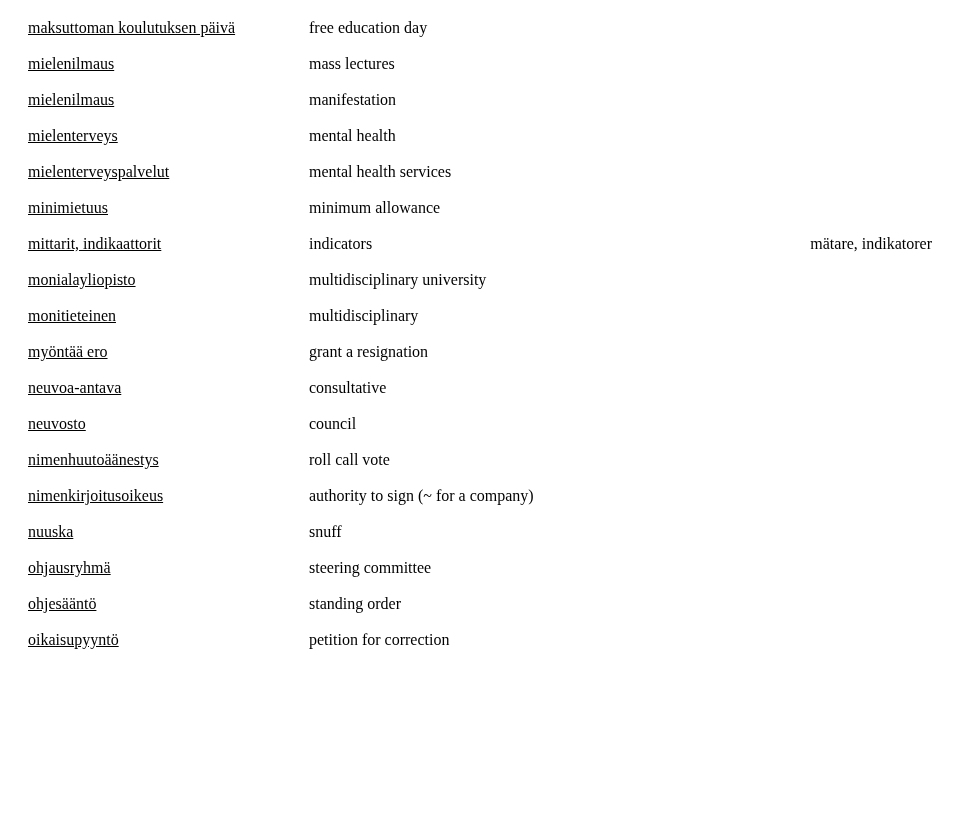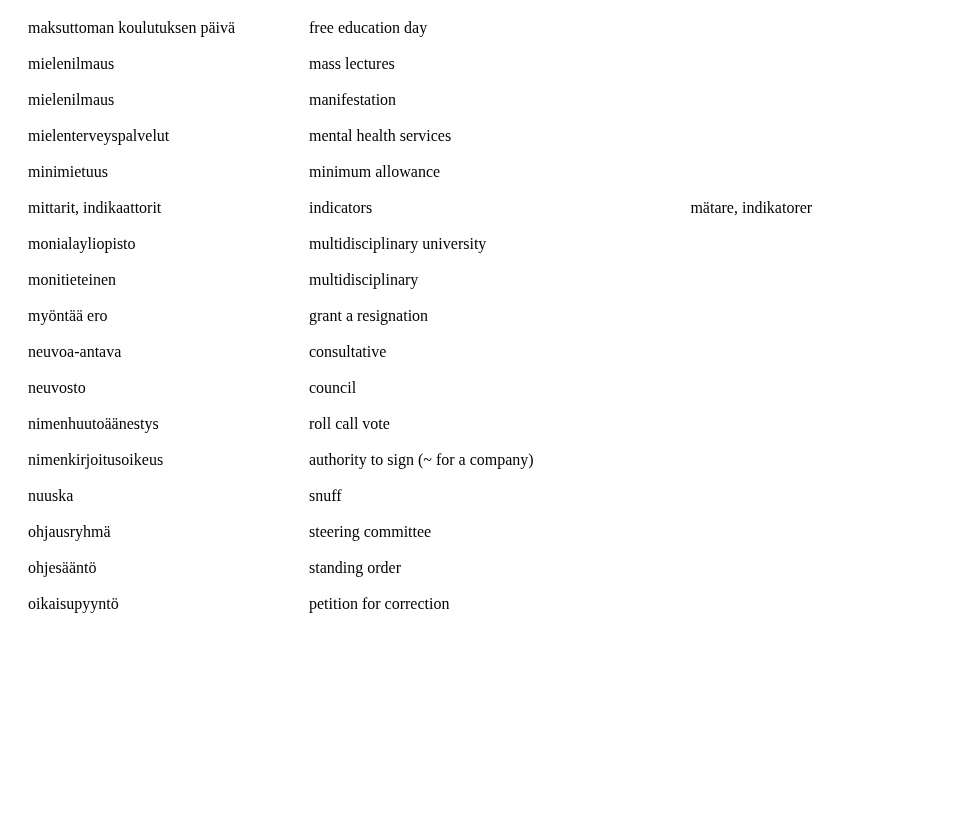--- a/index.html
+++ b/index.html
@@ -23,49 +23,56 @@
 
     .dictionary-table tr td {
       padding: 6px 8px;
       vertical-align: top;
       line-height: 1.5;
     }
 
     .col-finnish {
       width: 290px;
       font-style: normal;
+      text-decoration: underline;
     }
 
     .col-english {
       width: 400px;
       font-family: Liberation Serif, serif;
     }
 
     .col-swedish {
       width: 270px;
+      text-align: right;
     }
   </style>
 </head>
 <body>
 
 <table class="dictionary-table">
   <tbody id="table-body">
   <tr>
         <td class="col-finnish">maksuttoman koulutuksen päivä</td>
         <td class="col-english">free education day</td>
         <td class="col-swedish"></td>
       </tr>
       <tr>
         <td class="col-finnish">mielenilmaus</td>
         <td class="col-english">mass lectures</td>
         <td class="col-swedish"></td>
       </tr>
       <tr>
         <td class="col-finnish">mielenilmaus</td>
         <td class="col-english">manifestation</td>
+        <td class="col-swedish"></td>
+      </tr>
+      <tr>
+        <td class="col-finnish">mielenterveys</td>
+        <td class="col-english">mental health</td>
         <td class="col-swedish"></td>
       </tr>
       <tr>
         <td class="col-finnish">mielenterveyspalvelut</td>
         <td class="col-english">mental health services</td>
         <td class="col-swedish"></td>
       </tr>
       <tr>
         <td class="col-finnish">minimietuus</td>
         <td class="col-english">minimum allowance</td>

